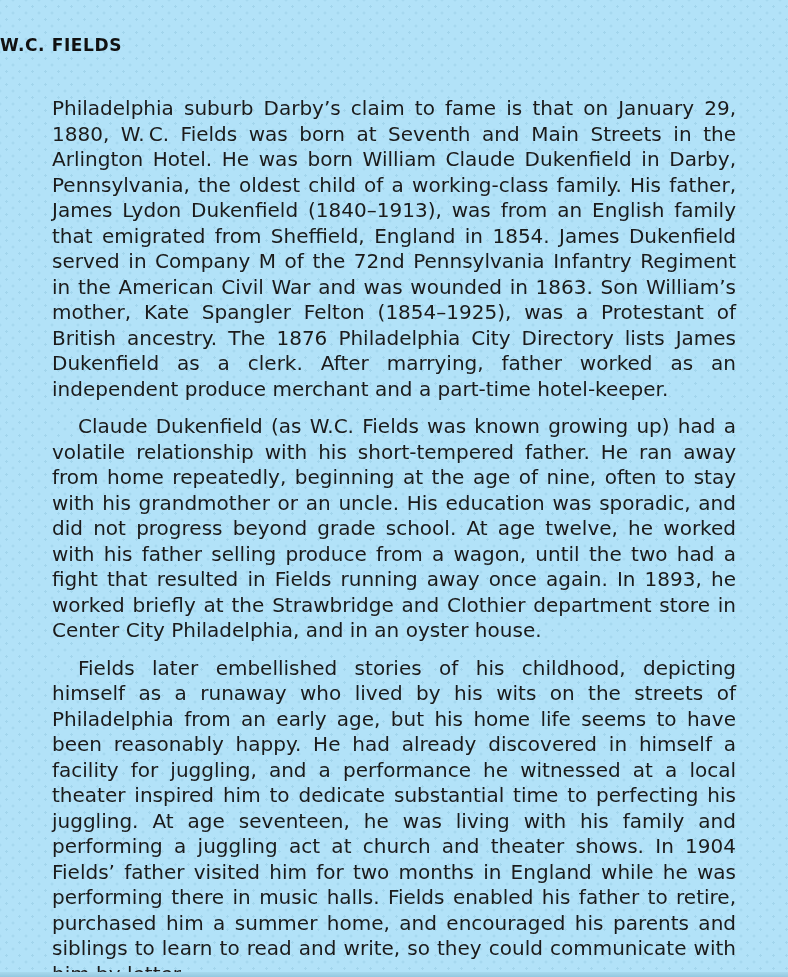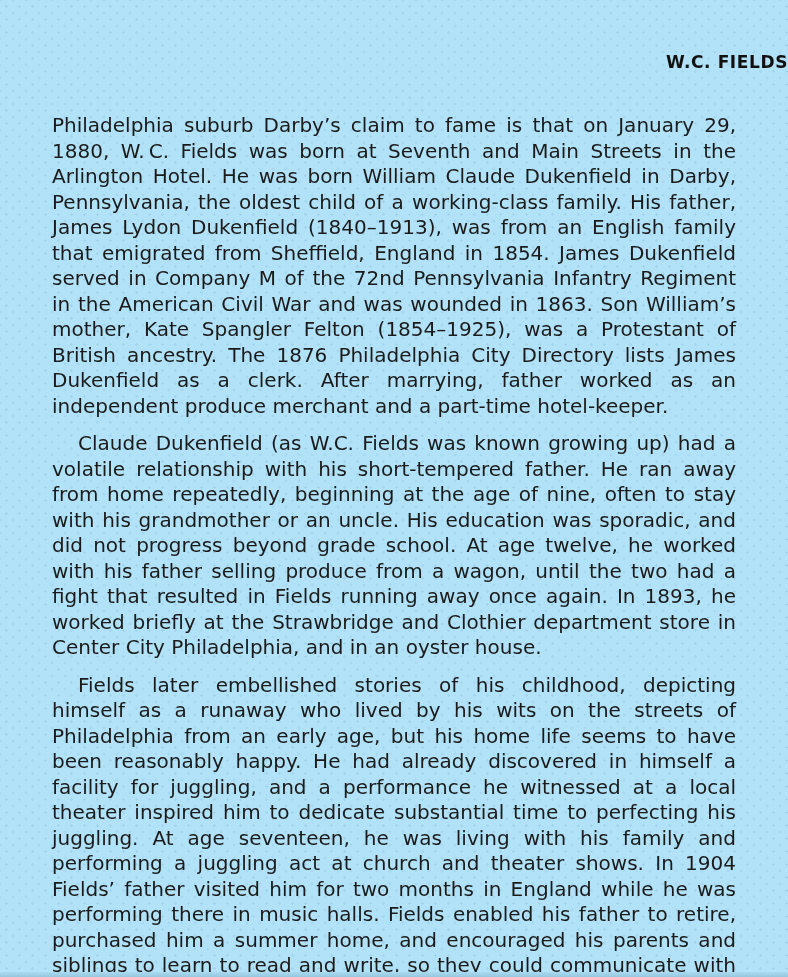--- a/index.html
+++ b/index.html
@@ -20,22 +20,22 @@
     background-image:
       radial-gradient(#a2d5ec 1px, rgba(0,0,0,0) 1.4px),
       radial-gradient(#a2d5ec 1px, rgba(0,0,0,0) 1.4px);
     background-size: 13px 13px;
     background-position: 0 0, 6.5px 6.5px;
     font-family: "DejaVu Sans", "Liberation Sans", sans-serif;
     overflow: hidden;
   }
   .page-title {
     margin: 0;
-    padding-top: 52px;
-    text-align: right;
+    padding-top: 35px;
+    text-align: left;
     font-size: 17px;
     line-height: 20px;
     font-weight: bold;
     letter-spacing: 0.6px;
     color: #111111;
   }
   .article-body {
     margin: 41px 52px 0 52px;
     width: 684px;
     font-size: 20px;

